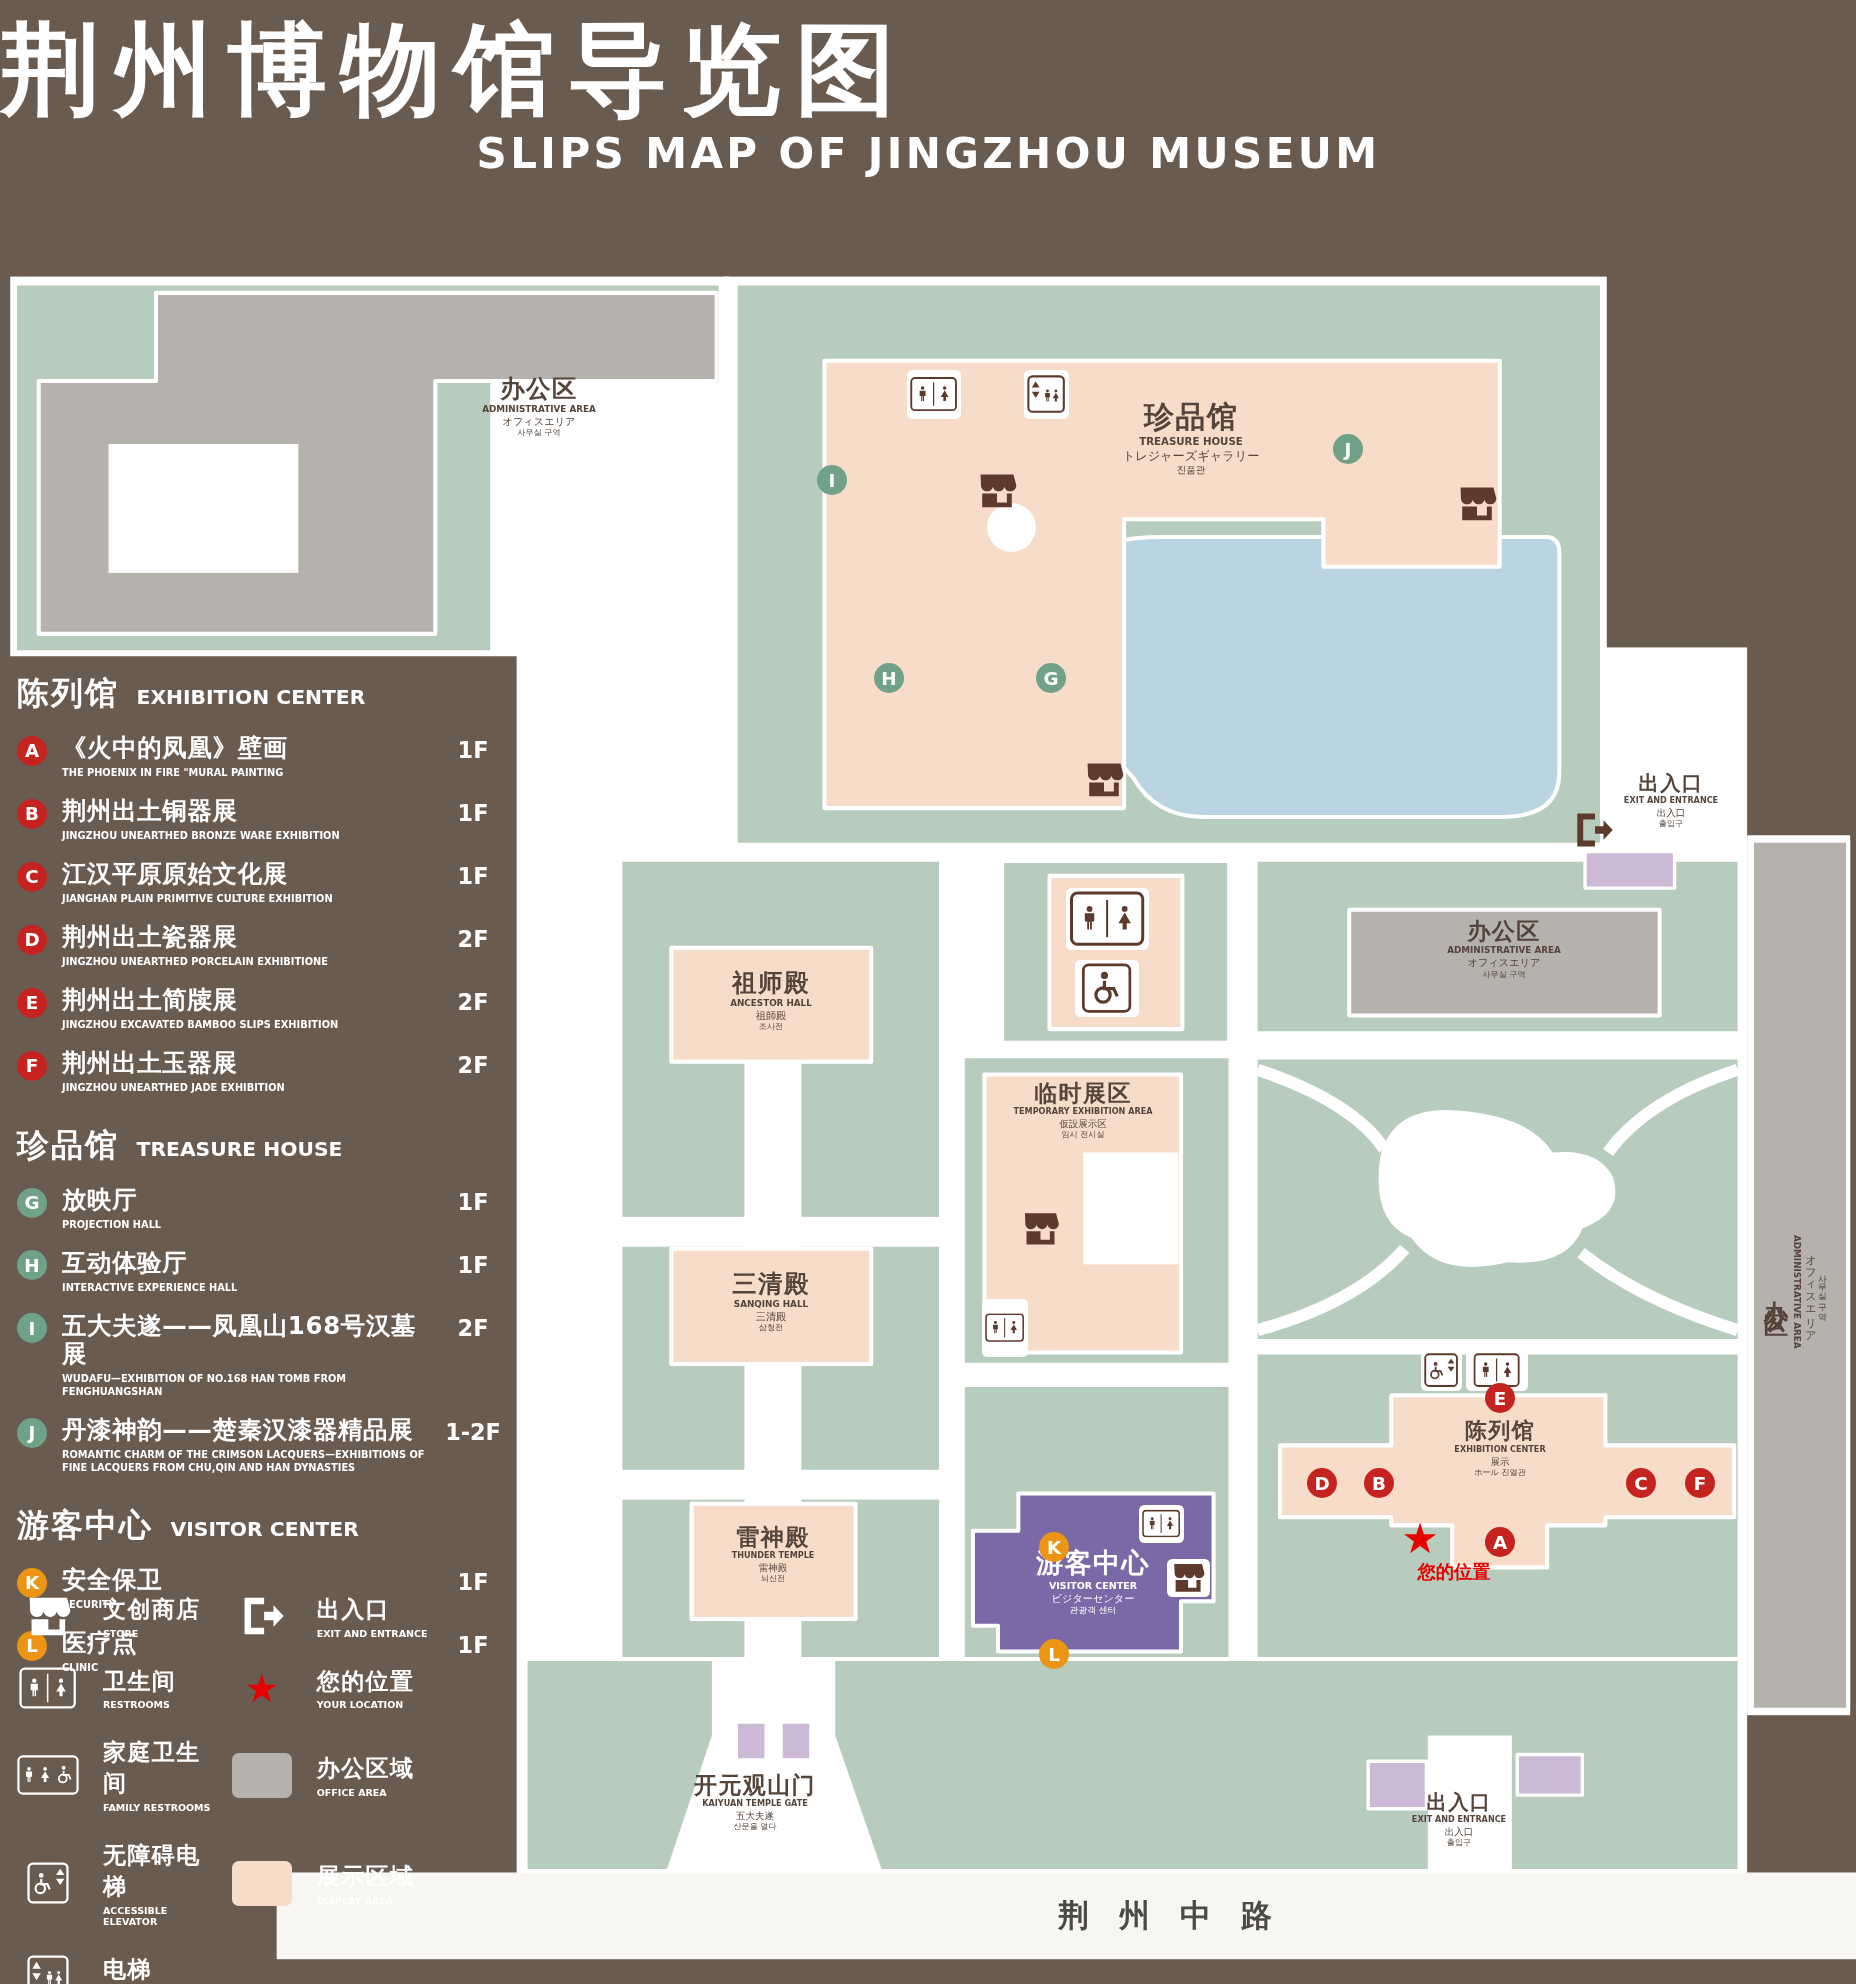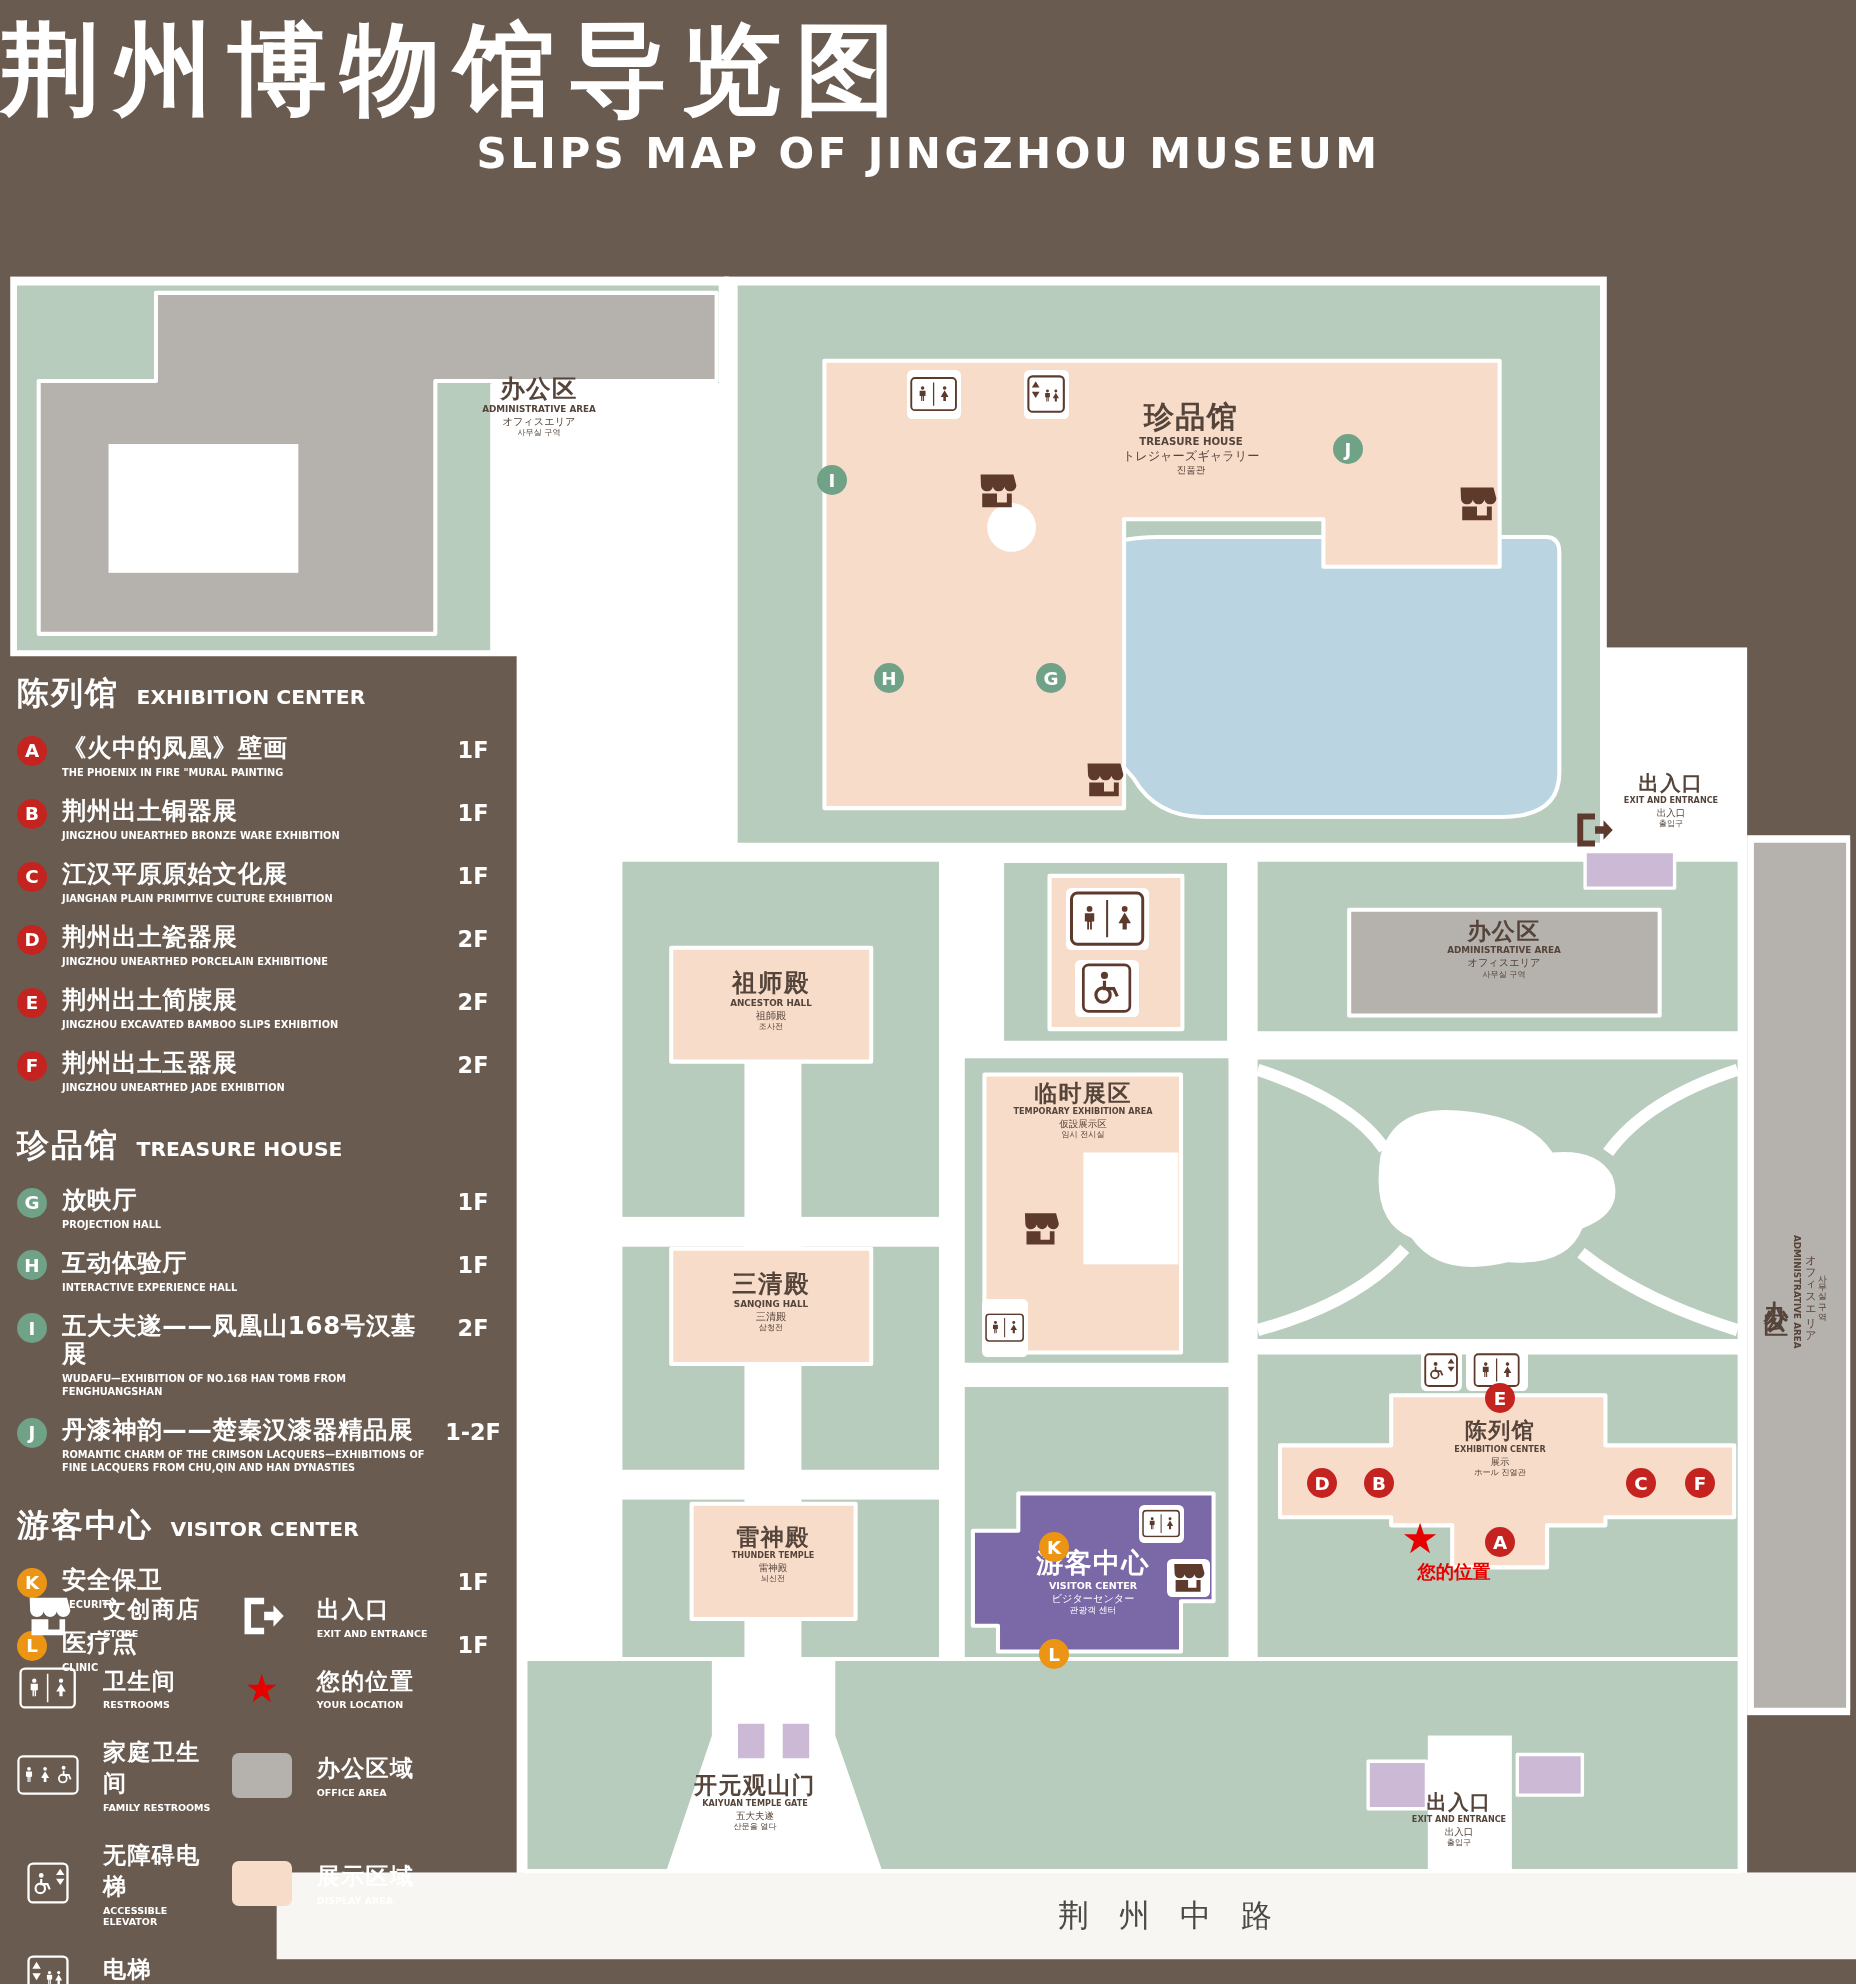--- a/index.html
+++ b/index.html
@@ -27,21 +27,21 @@
           display:flex;align-items:center;justify-content:center;color:#fff;font-weight:bold;
           font-size:18.3px;z-index:6}
   .red{background:#c5231f}.green{background:#6fa287}.orange{background:#ec9413}
   .mbox{position:absolute;background:#fff;border-radius:5.4px;color:#5d3a2c;z-index:4;padding:3.4px;
         display:flex;align-items:center;justify-content:center}
   .mbox svg,.mglyph svg{width:100%;height:100%;display:block}
   .mglyph{position:absolute;color:#5d3a2c;z-index:4}
   .loc-star{position:absolute;transform:translate(-50%,-50%);font-size:42px;color:#e60000;z-index:6}
   .loc-text{position:absolute;transform:translateX(-50%);font-size:18.3px;font-weight:bold;color:#e60000;
             z-index:6;white-space:nowrap}
-  .roadlabel{position:absolute;transform:translateX(-50%);font-size:31px;font-weight:normal;color:#4c4a47;
+  .roadlabel{position:absolute;transform:translateX(-50%);font-size:31px;font-weight:bold;color:#4c4a47;
              letter-spacing:30px;z-index:5;white-space:nowrap}
   .sidebar{position:absolute;left:17px;top:672px;width:485px;color:#fff;z-index:7}
   .sec-head{display:flex;align-items:baseline;gap:17.6px;margin:30px 0 4.1px}
   .sec-head:first-child{margin-top:0}
   .sh-zh{font-size:32px;font-weight:bold;letter-spacing:2px}
   .sh-en{font-size:20.3px;font-weight:bold}
   .s-item{display:flex;align-items:flex-start;margin-top:18.3px}
   .badge{flex:none;width:30px;height:30px;border-radius:50%;display:flex;align-items:center;
          justify-content:center;font-size:18.3px;font-weight:bold;margin-right:15px;margin-top:1.4px}
   .s-text{flex:1;display:block;padding-right:5.4px}

